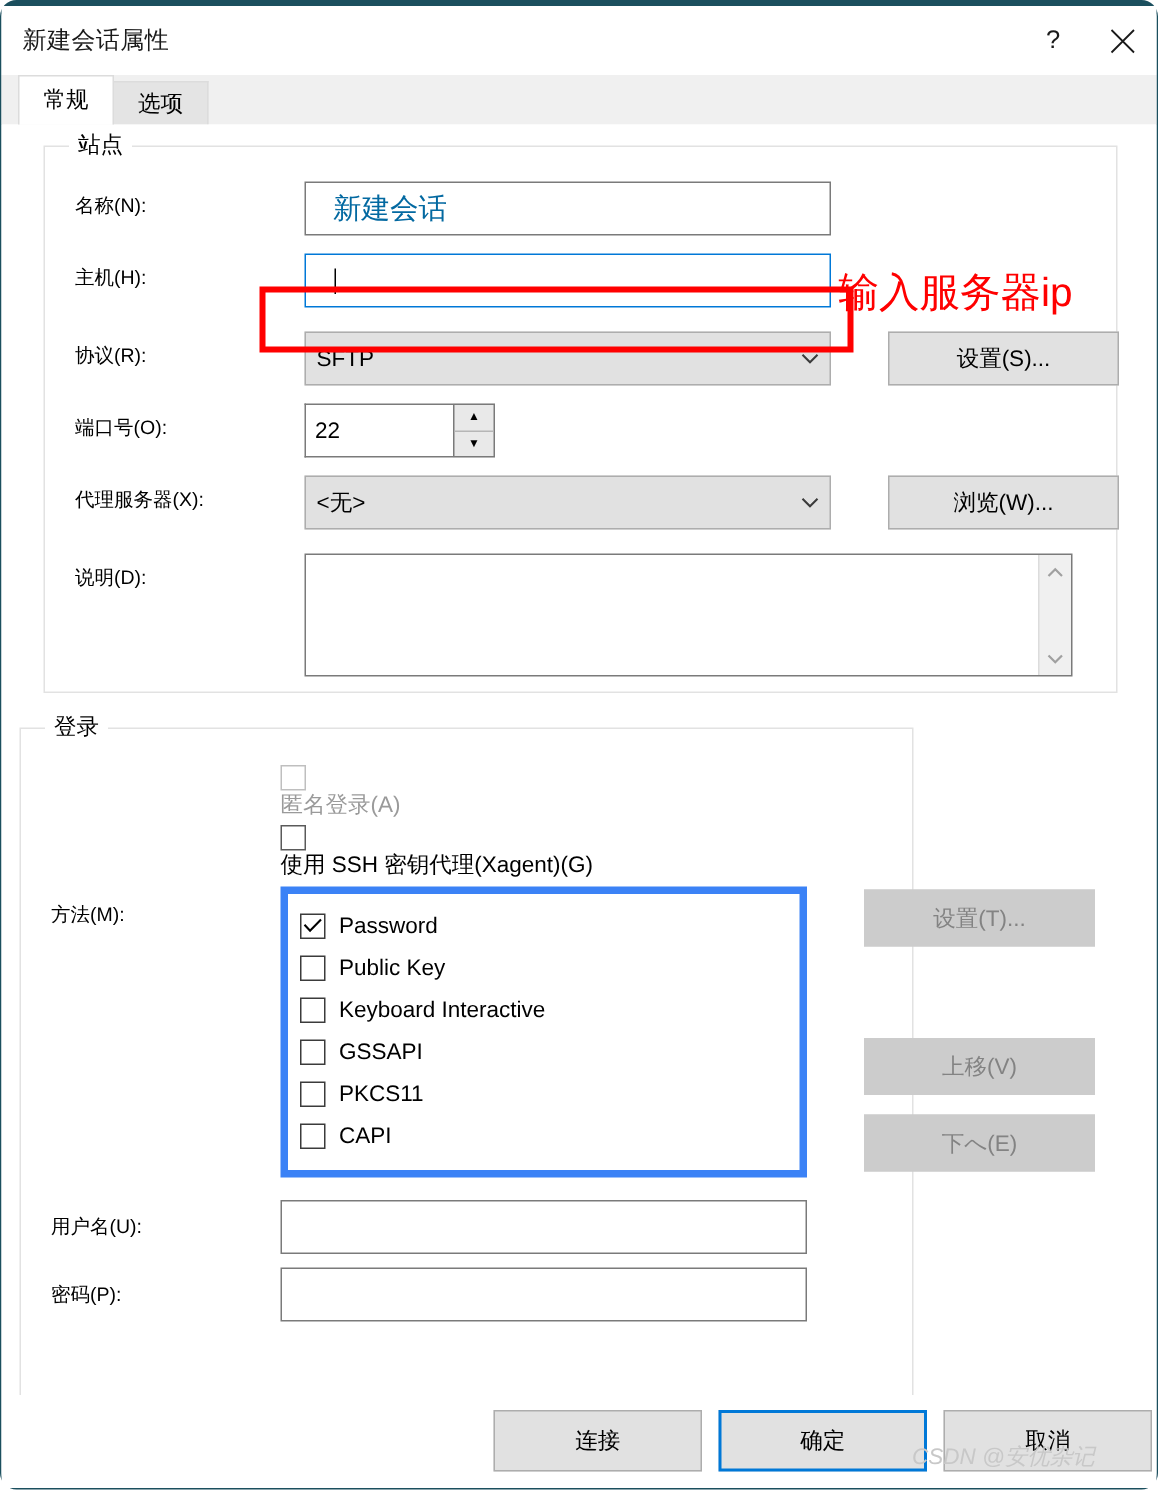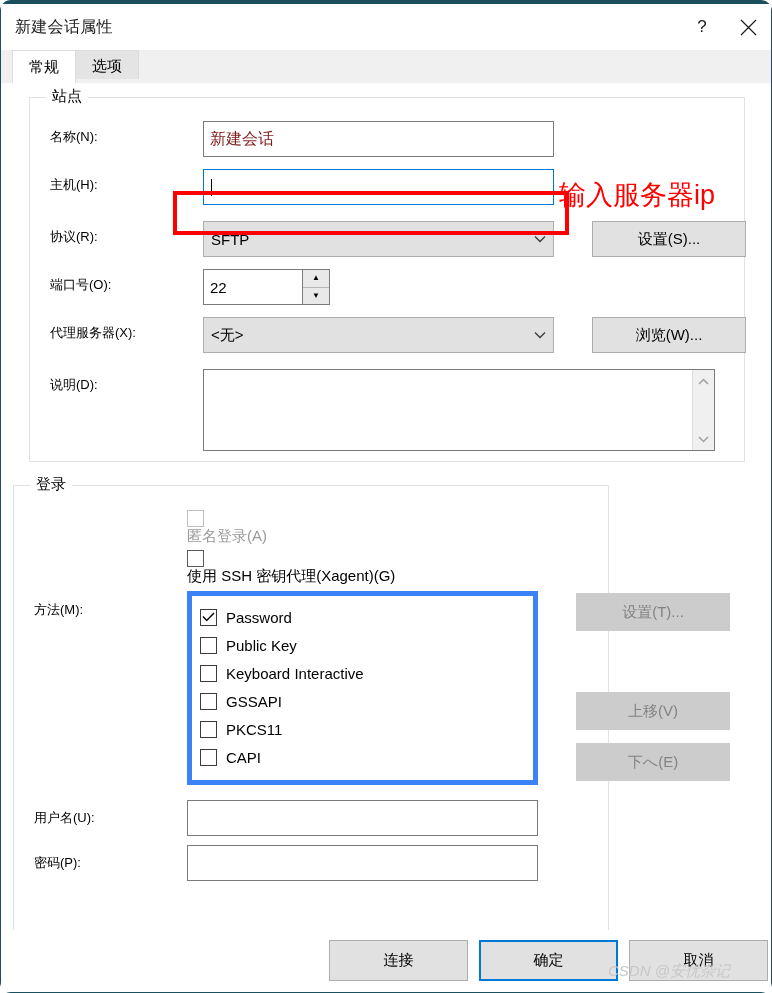--- a/index.html
+++ b/index.html
@@ -61,20 +61,21 @@
     color: #1a1a1a;
     cursor: default;
   }
   .tb-btn.help { font-size: 17px; }
   .tb-btn.close svg { display: block; }
   
   .tabstrip {
     height: 33px;
     background: #f0f0f0;
     display: flex;
+    align-items: flex-end;
     padding-left: 11px;
     flex: 0 0 auto;
     box-sizing: border-box;
   }
   .tab {
     height: 29px;
     line-height: 29px;
     padding: 0 16px;
     font-size: 15px;
     color: #000;
@@ -128,25 +129,25 @@
   .lbl {
     font-size: 13px;
     color: #000;
     white-space: nowrap;
   }
 
   .textbox {
     border: 1px solid #7a7a7a;
     background: #ffffff;
     box-sizing: border-box;
-    font-size: 16px;
-    color: #7f1d1d;
-    display: flex;
-    align-items: center;
-    padding: 0 6px;
+    font-size: 19px;
+    color: #0369a1;
+    display: flex;
+    align-items: center;
+    padding: 0 18px;
   }
   .textbox.focused {
     border: 1px solid #0078d7;
   }
   .caret {
     display: inline-block;
     width: 1px;
     height: 17px;
     background: #000;
     margin-left: 1px;

